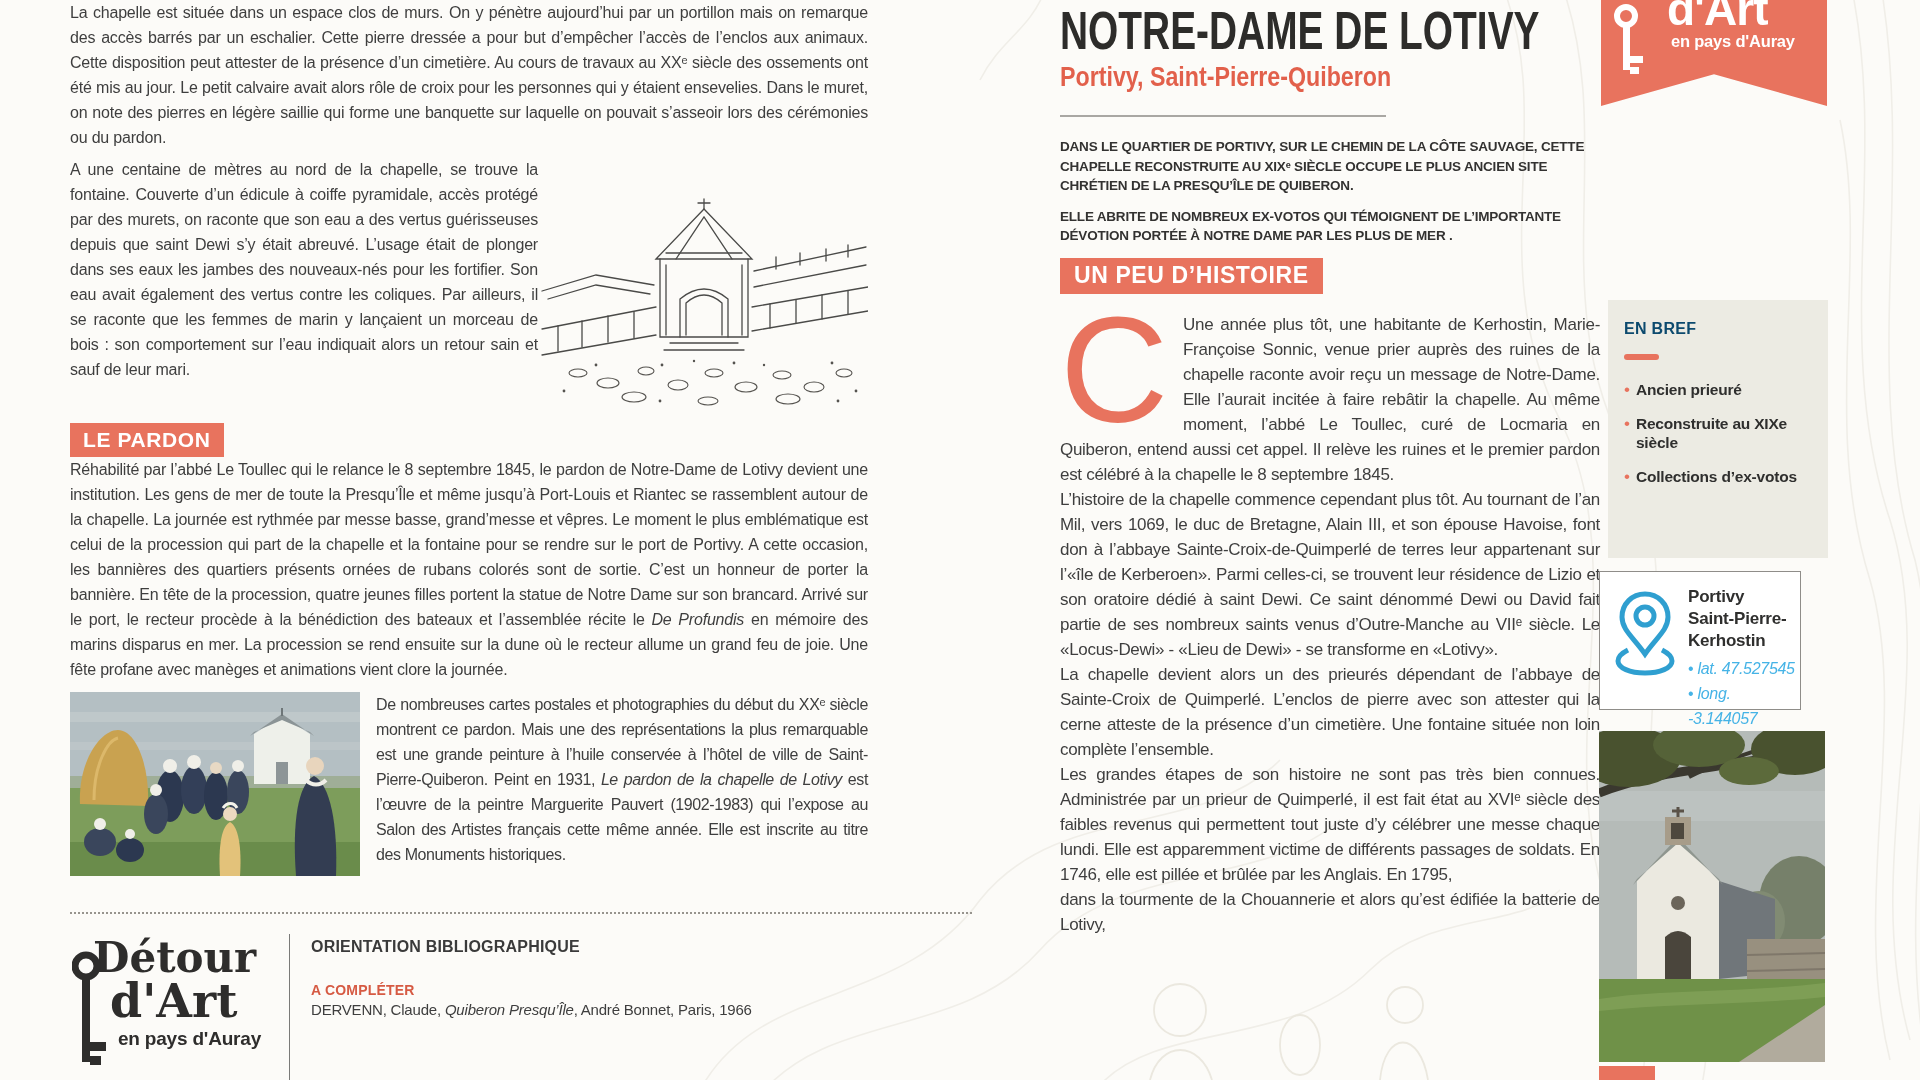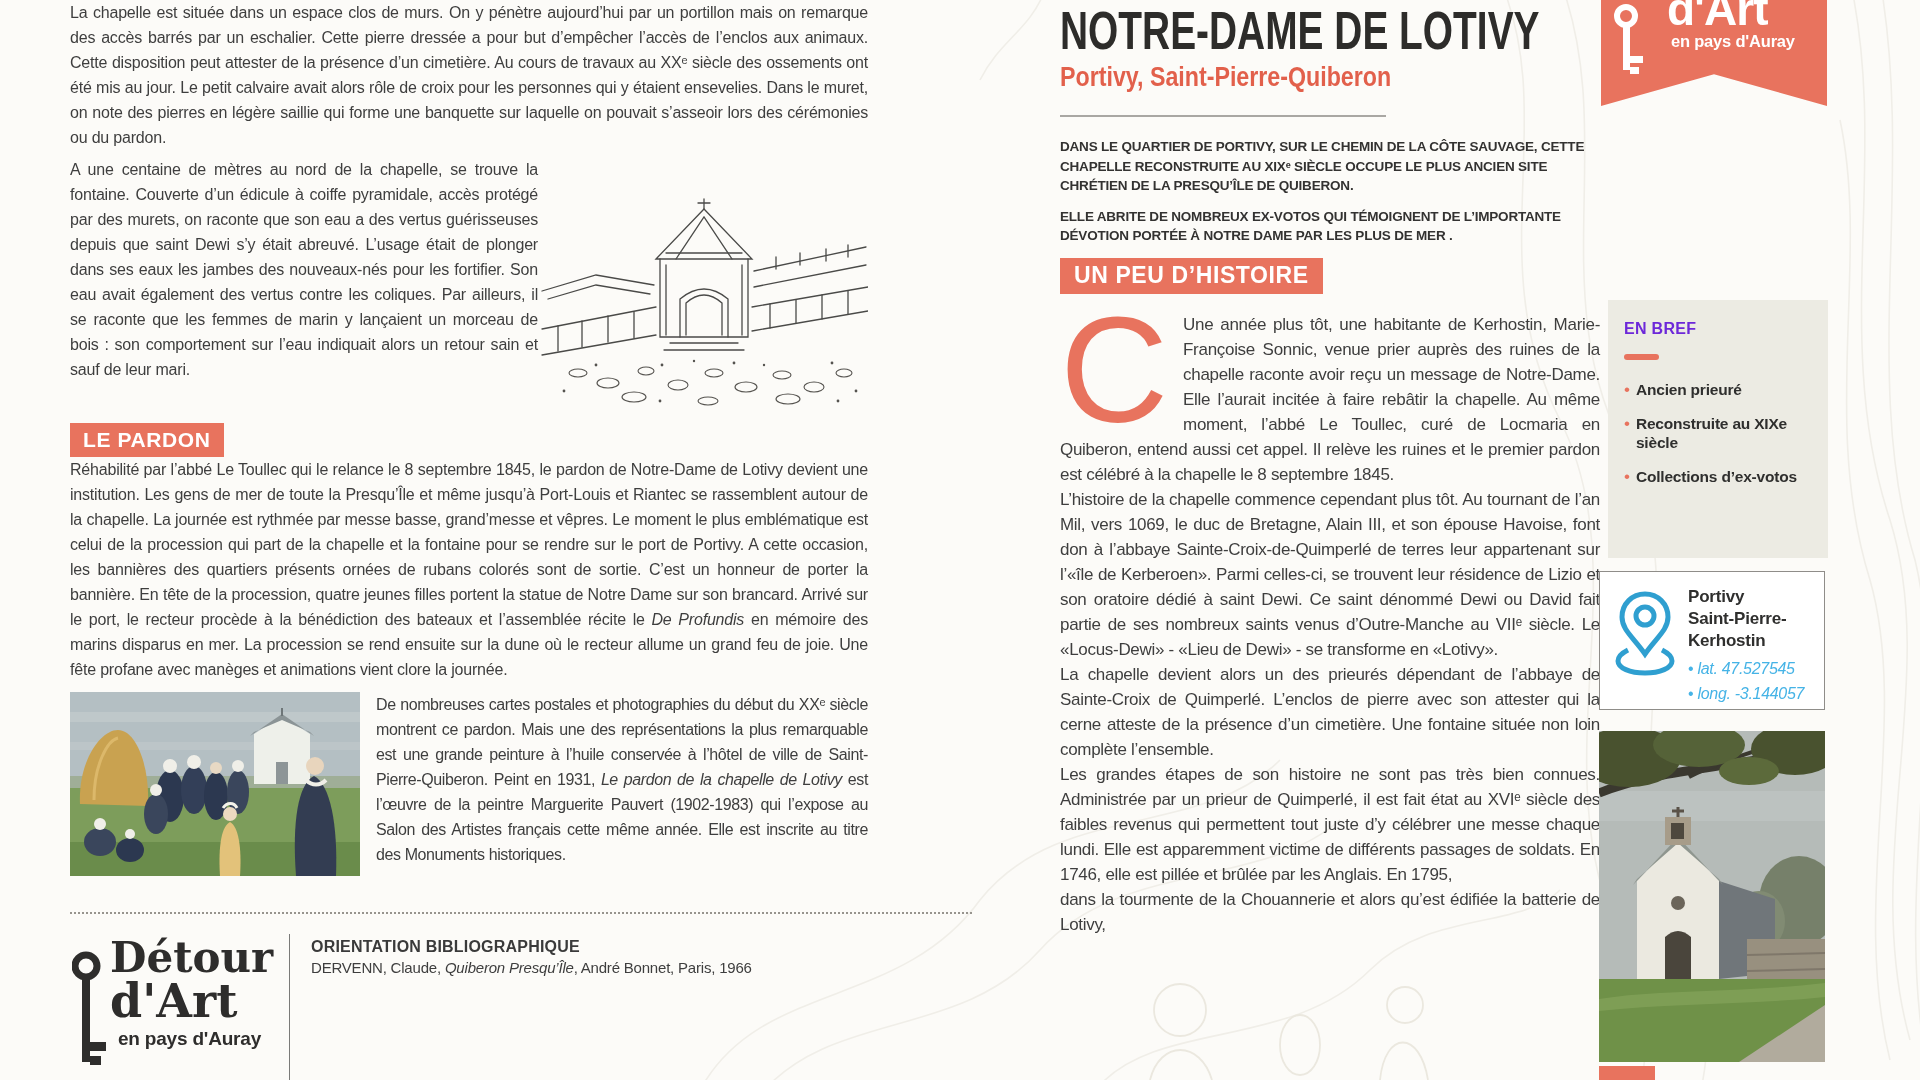--- a/index.html
+++ b/index.html
@@ -21,21 +21,21 @@
   .para3{margin-top:13px;}
   .paint-row{display:flex;margin-top:10px;}
   .paint-row .paint{width:290px;height:184px;flex:0 0 auto;}
   .paint-row .txt{margin-left:16px;width:492px;letter-spacing:-0.4px;}
   .it{font-style:italic;}
 
   .dotline{position:absolute;left:70px;top:912px;width:902px;border-top:2px dotted #97948e;z-index:1;}
 
   .footer-logo{position:absolute;left:72px;top:936px;width:212px;color:#2e2d2c;z-index:1;}
   .footer-logo .key{position:absolute;left:0;top:14px;}
-  .flogo1{font-family:"DejaVu Serif",serif;font-size:42px;font-weight:600;margin-left:38px;line-height:44px;}
+  .flogo1{font-family:"DejaVu Serif",serif;font-size:42px;font-weight:600;margin-left:21px;line-height:44px;}
   .flogo2{font-family:"DejaVu Serif",serif;font-size:46px;font-weight:700;margin-left:38px;line-height:46px;margin-top:-2px;}
   .flogo3{font-size:19px;font-weight:bold;margin-left:46px;margin-top:4px;letter-spacing:-0.2px;}
   .footer-divider{position:absolute;left:289px;top:934px;width:1px;height:146px;background:#7a7a78;z-index:1;}
   .biblio{position:absolute;left:311px;top:938px;width:600px;color:#3e3e3e;z-index:1;}
   .biblio-title{font-size:16px;font-weight:bold;letter-spacing:0.2px;color:#3a3a3a;}
   .a-completer{margin-top:26px;font-size:14px;font-weight:bold;color:#d65a43;letter-spacing:0.2px;}
   .bib{font-size:15px;line-height:23px;letter-spacing:-0.2px;margin-top:5px;}
 
   
   .rightcol{position:absolute;left:1060px;top:0;width:540px;z-index:1;}
@@ -45,27 +45,27 @@
   .intro{margin-top:20px;font-size:13.5px;font-weight:bold;letter-spacing:-0.2px;line-height:19.5px;color:#333231;}
   .intro p{margin:0 0 11px 0;}
   .hist-head{margin-top:12px;}
   .hist-head .section-tag{font-size:23px;line-height:23px;padding:6px 14px 7px;}
   .hist{margin-top:18px;font-size:17px;line-height:25px;letter-spacing:-0.3px;text-align:justify;color:#3e3e3e;}
   .hist p{margin:0;}
   .dropcap{float:left;font-size:150px;line-height:100px;color:#e8735e;margin:8px 15px 6px 0;}
 
   
   .enbref{position:absolute;left:1608px;top:300px;width:220px;height:258px;background:#ecebe3;box-sizing:border-box;padding:20px 16px;z-index:1;}
-  .enbref-title{font-size:16px;font-weight:bold;color:#6d28d9;letter-spacing:0.3px;}
+  .enbref-title{font-size:16px;font-weight:bold;color:#0c4a6e;letter-spacing:0.3px;}
   .enbref-dash{width:35px;height:6px;background:#e8735e;border-radius:3px;margin:16px 0 20px;}
   .bullet-row{display:flex;margin-bottom:15px;line-height:19px;}
   .bullet-dot{color:#e8735e;font-size:17px;margin-right:6px;line-height:19px;}
   .bullet-txt{font-size:15.5px;font-weight:bold;color:#2f2f2e;letter-spacing:-0.2px;}
 
-  .locbox{position:absolute;left:1599px;top:571px;width:226px;height:139px;background:#fff;border:1.5px solid #8f8d89;box-sizing:border-box;z-index:1;}
+  .locbox{position:absolute;left:1599px;top:571px;width:202px;height:139px;background:#fff;border:1.5px solid #8f8d89;box-sizing:border-box;z-index:1;}
   .locbox .pin{position:absolute;left:14px;top:16px;}
   .loc-names{position:absolute;left:88px;top:14px;font-size:17px;font-weight:bold;color:#2f2f2e;line-height:22px;letter-spacing:-0.2px;}
   .loc-geo{position:absolute;left:88px;top:84px;font-size:16px;font-style:italic;color:#45b3e6;line-height:25px;letter-spacing:-0.3px;}
   .loc-geo .gdot{font-style:normal;}
 
   .photo{position:absolute;left:1599px;top:731px;width:226px;height:331px;z-index:1;}
   .coral-sliver{position:absolute;left:1599px;top:1066px;width:56px;height:14px;background:#e8735e;z-index:1;}
 
   .ribbon{position:absolute;left:1601px;top:0;width:226px;height:106px;background:#e8735e;clip-path:polygon(0 0,100% 0,100% 100%,50% 70%,0 100%);z-index:2;}
   .ribbon .rkey{position:absolute;left:12px;top:4px;}
@@ -227,20 +227,21 @@
       <rect x="18" y="106" width="11" height="9" fill="#2e2d2c"></rect>
     </svg>
     <div class="flogo1">Détour</div>
     <div class="flogo2">d'Art</div>
     <div class="flogo3">en pays d'Auray</div>
   </div>
   <div class="footer-divider"></div>
 
   <div class="biblio">
     <div class="biblio-title">ORIENTATION BIBLIOGRAPHIQUE</div>
+    <div class="a-completer">A COMPLÉTER</div>
     <div class="bib" style="margin-top:0;"><span>DERVENN, Claude, </span><span class="it">Quiberon Presqu’Île</span><span>, André Bonnet, Paris, 1966</span></div>
 
   </div>
 
   <div class="rightcol">
     <div class="title">NOTRE-DAME DE LOTIVY</div>
     <div class="subtitle">Portivy, Saint-Pierre-Quiberon</div>
     <div class="rule"></div>
     <div class="intro">
       <p>DANS LE QUARTIER DE PORTIVY, SUR LE CHEMIN DE LA CÔTE SAUVAGE, CETTE CHAPELLE RECONSTRUITE AU XIXᵉ SIÈCLE OCCUPE LE PLUS ANCIEN SITE CHRÉTIEN DE LA PRESQU’ÎLE DE QUIBERON.</p>

